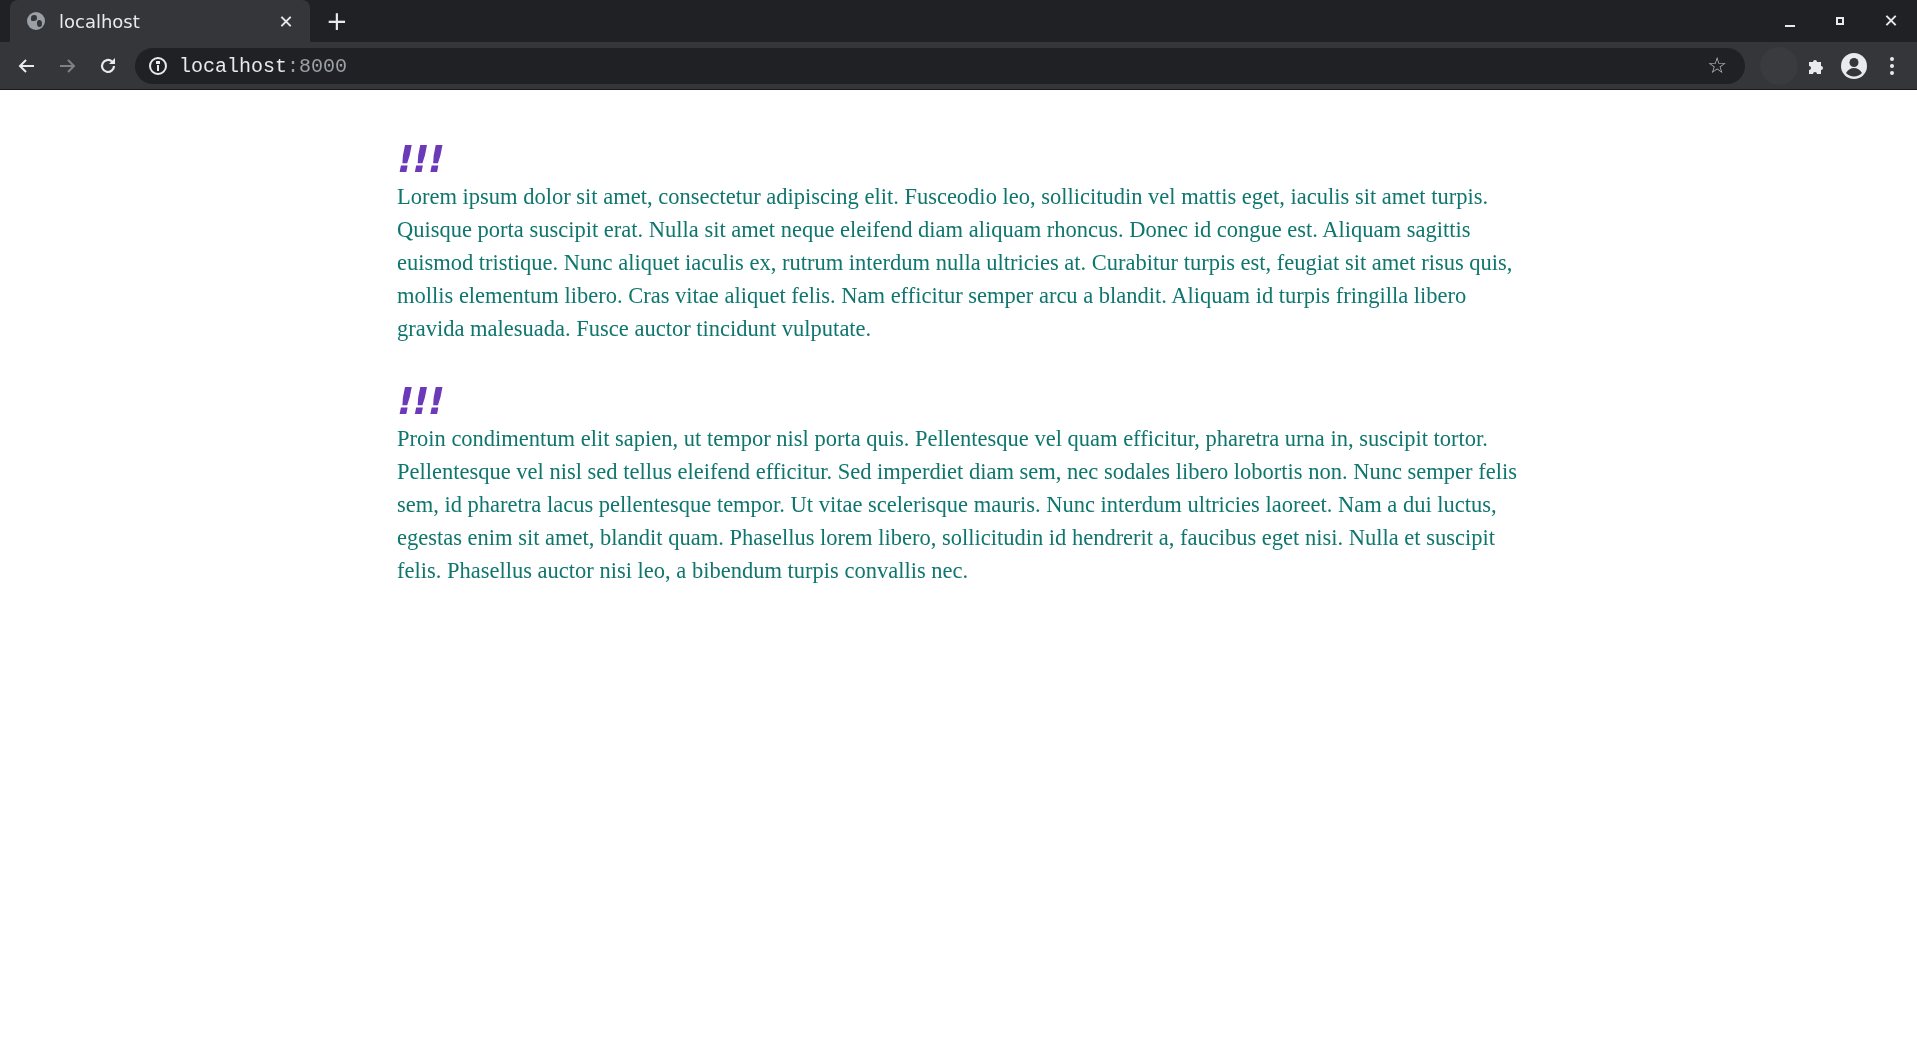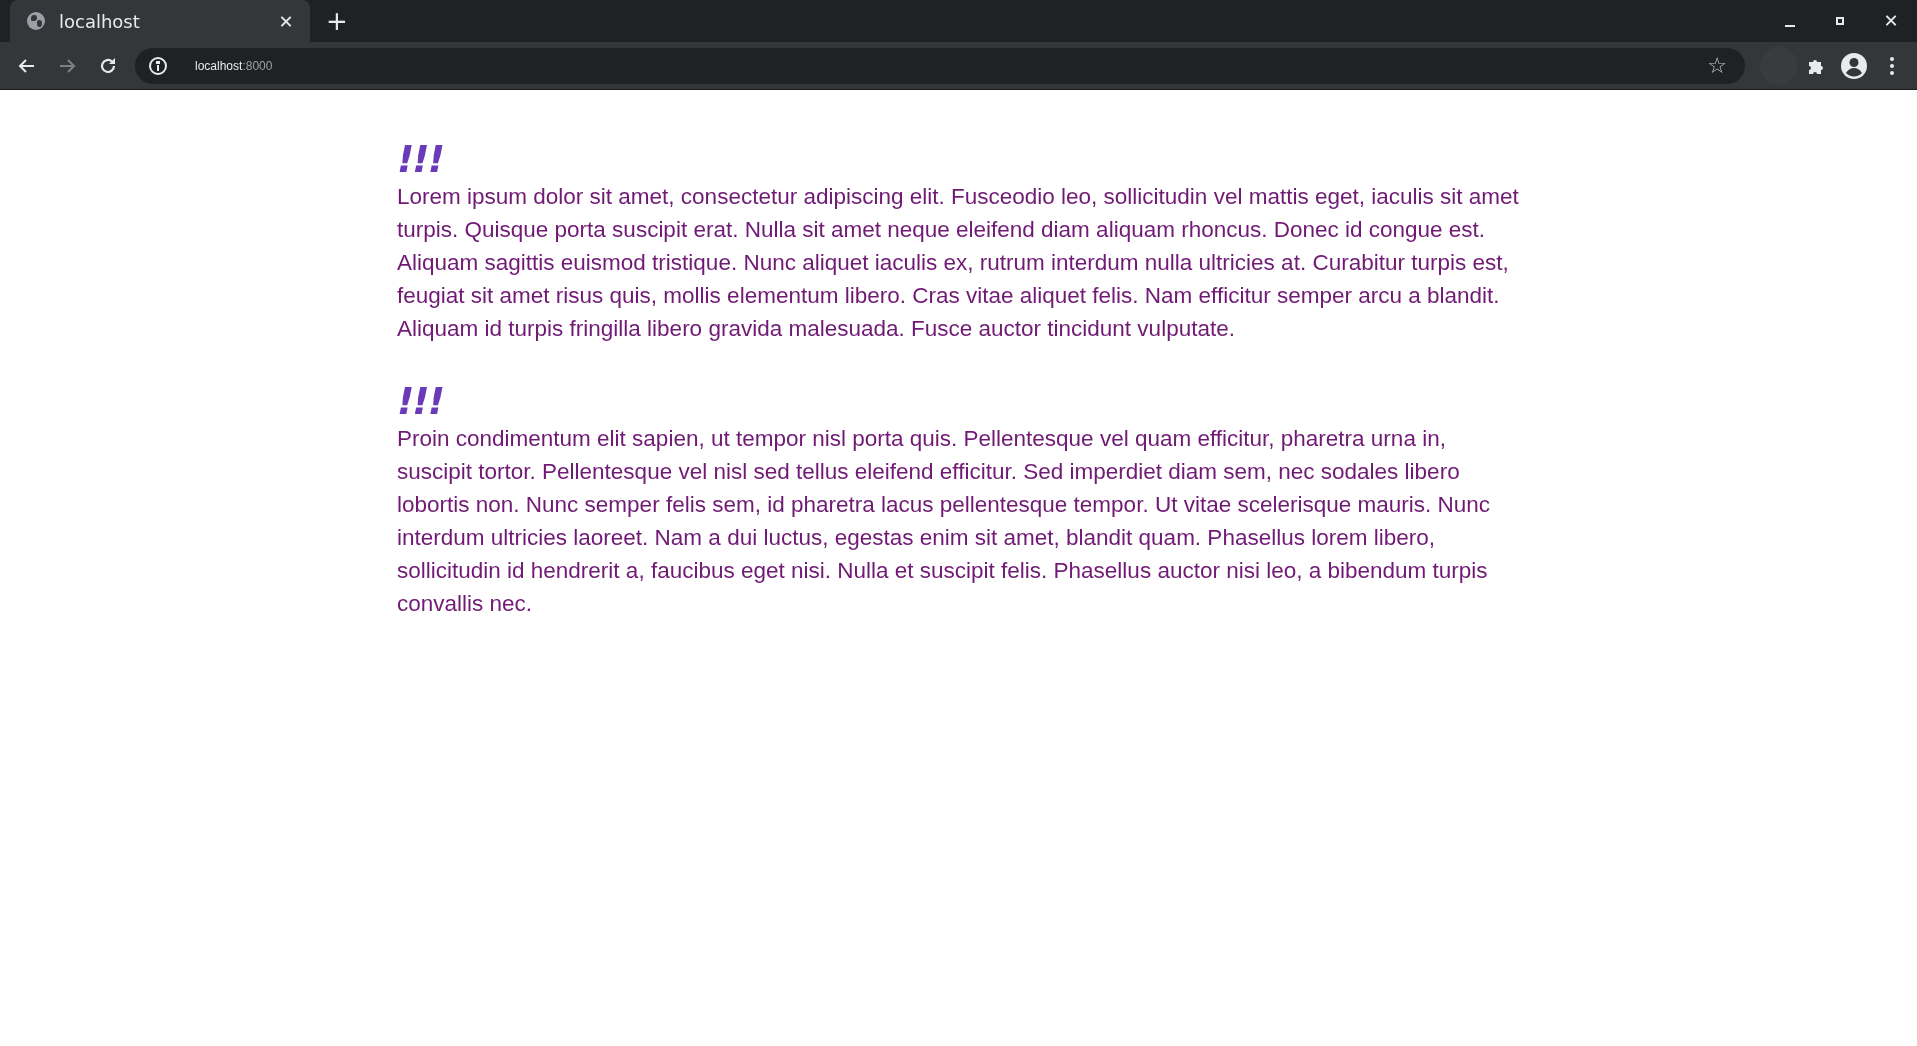--- a/index.html
+++ b/index.html
@@ -28,35 +28,35 @@
   .toolbar { position: absolute; left: 0; top: 42px; width: 1917px; height: 48px; background: #35363a; border-bottom: 1px solid #1a1a1a; }
   .navbtn { position: absolute; top: 8px; width: 32px; height: 32px; display: flex; align-items: center; justify-content: center; cursor: pointer; }
   .nav-back { left: 11px; }
   .nav-fwd { left: 51px; }
   .nav-reload { left: 92px; }
   .omnibox { position: absolute; left: 135px; top: 6px; width: 1610px; height: 36px; background: #202124; border-radius: 18px;
              display: flex; align-items: center; padding-left: 14px; }
   .info-icon { width: 18px; height: 18px; border: 2px solid #e8eaed; border-radius: 50%; position: relative; margin-right: 12px; flex: none; }
   .info-icon::before { content: ""; position: absolute; left: 5px; top: 2px; width: 4px; height: 3px; background: #e8eaed; }
   .info-icon::after { content: ""; position: absolute; left: 6px; top: 6px; width: 2px; height: 6px; background: #e8eaed; }
-  .url { font-family: Liberation Sans, sans-serif; font-size: 12px; color: #e8eaed; margin-left: 16px; }
+  .url { font-family: Liberation Mono, monospace; font-size: 20px; color: #e8eaed; }
   .url .port { color: #9aa0a6; }
   .star-icon { position: absolute; right: 18px; top: 6px; color: #c4c7c5; font-size: 22px; line-height: 24px; cursor: pointer; }
   .ghost-circle { position: absolute; left: 1760px; top: 5px; width: 38px; height: 38px; border-radius: 50%; background: #3a3b3e; }
   .ext-icon { position: absolute; left: 1800px; top: 8px; width: 32px; height: 32px; display: flex; align-items: center; justify-content: center; cursor: pointer; }
   .profile-icon { position: absolute; left: 1838px; top: 8px; width: 32px; height: 32px; display: flex; align-items: center; justify-content: center; cursor: pointer; }
   .menu-icon { position: absolute; left: 1878px; top: 8px; width: 28px; height: 32px; display: flex; flex-direction: column; align-items: center; justify-content: center; gap: 3px; cursor: pointer; }
   .menu-icon span { width: 4px; height: 4px; border-radius: 50%; background: #e8eaed; display: block; }
 
   
   .page { position: absolute; left: 0; top: 90px; width: 1917px; height: 956px; background: #ffffff; }
   .content { position: absolute; left: 397px; top: 48px; width: 1130px; }
   .section-heading { font-family: "DejaVu Sans", sans-serif; font-style: italic; font-weight: bold; color: #6a3ab8;
                      font-size: 38px; line-height: 42px; height: 42px; letter-spacing: -2px; }
-  .section-text { font-family: Liberation Sans, sans-serif; font-size: 22.5px; line-height: 33px; color: #701a75; margin-bottom: 35px; }
+  .section-text { font-family: Liberation Serif, serif; font-size: 22.5px; line-height: 33px; color: #0f766e; margin-bottom: 35px; }
 </style>
 </head>
 <body>
 
 <div class="tabstrip">
   <div class="tab">
     <span class="tab-favicon"></span>
     <span class="tab-title">localhost</span>
     <span class="tab-close">✕</span>
   </div>

